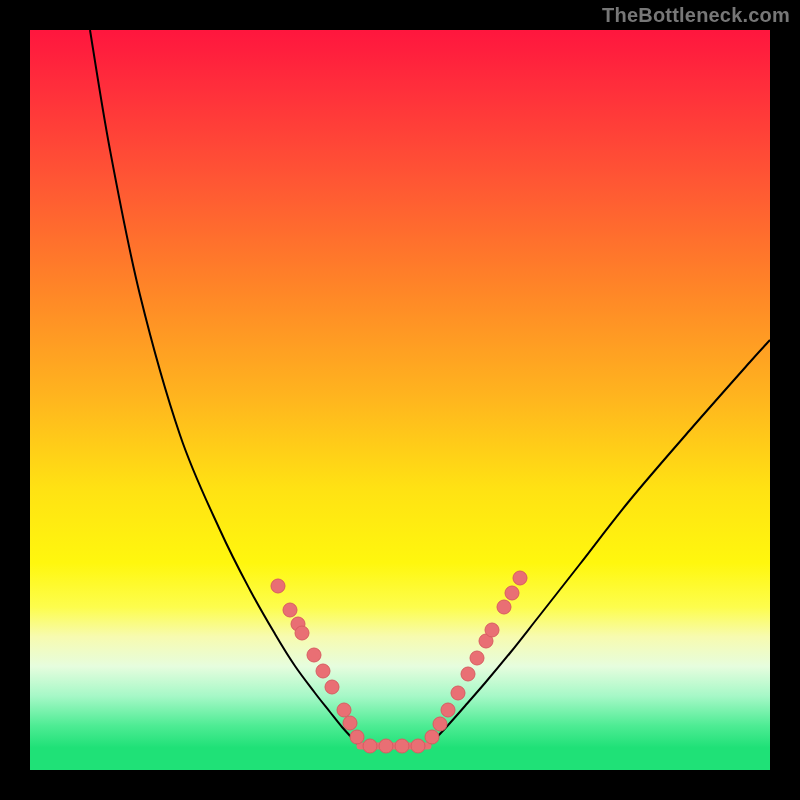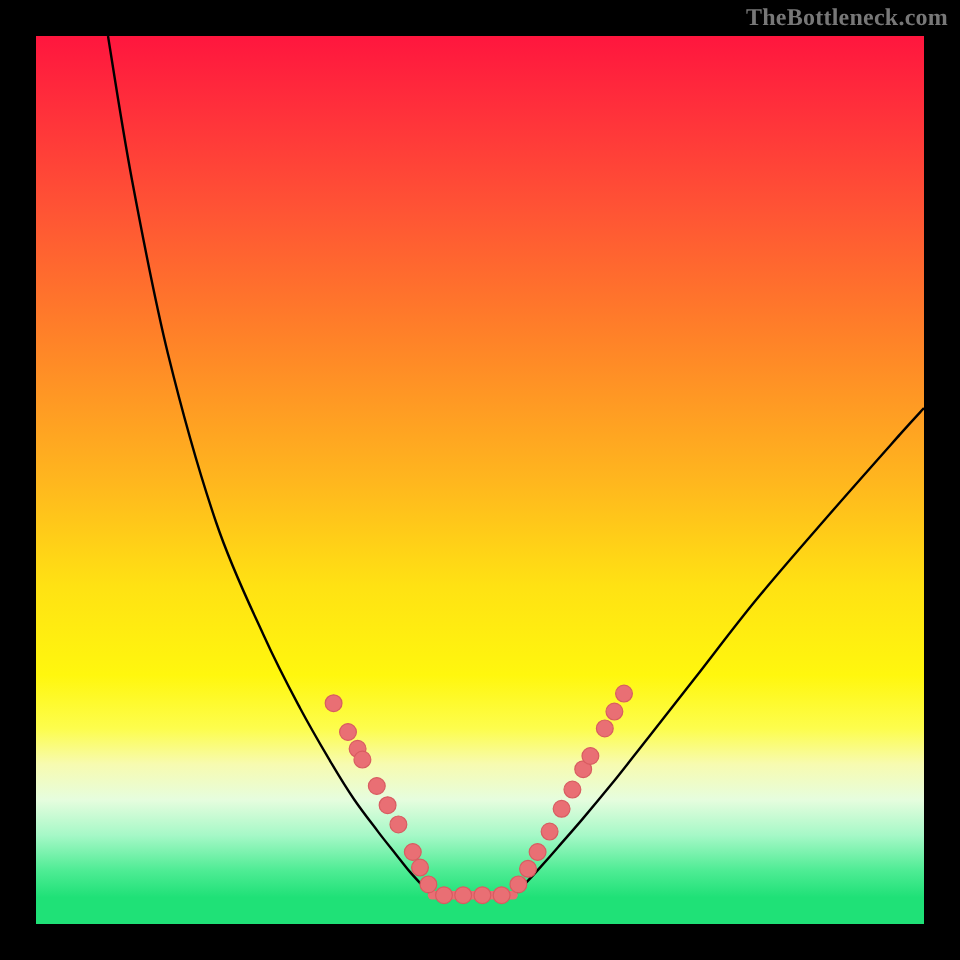--- a/index.html
+++ b/index.html
@@ -11,21 +11,20 @@
     background: #000;
     font-family: Arial, Helvetica, sans-serif;
   }
   .frame {
     position: absolute;
     left: 0;
     top: 0;
     width: 800px;
     height: 800px;
     box-sizing: border-box;
-    font-family: Liberation Serif, serif;
   }
   .plot {
     position: absolute;
     left: 30px;
     top: 30px;
     width: 740px;
     height: 740px;
     background: linear-gradient(to bottom,
       #ff163e 0%,
       #ff2f3b 8%,

